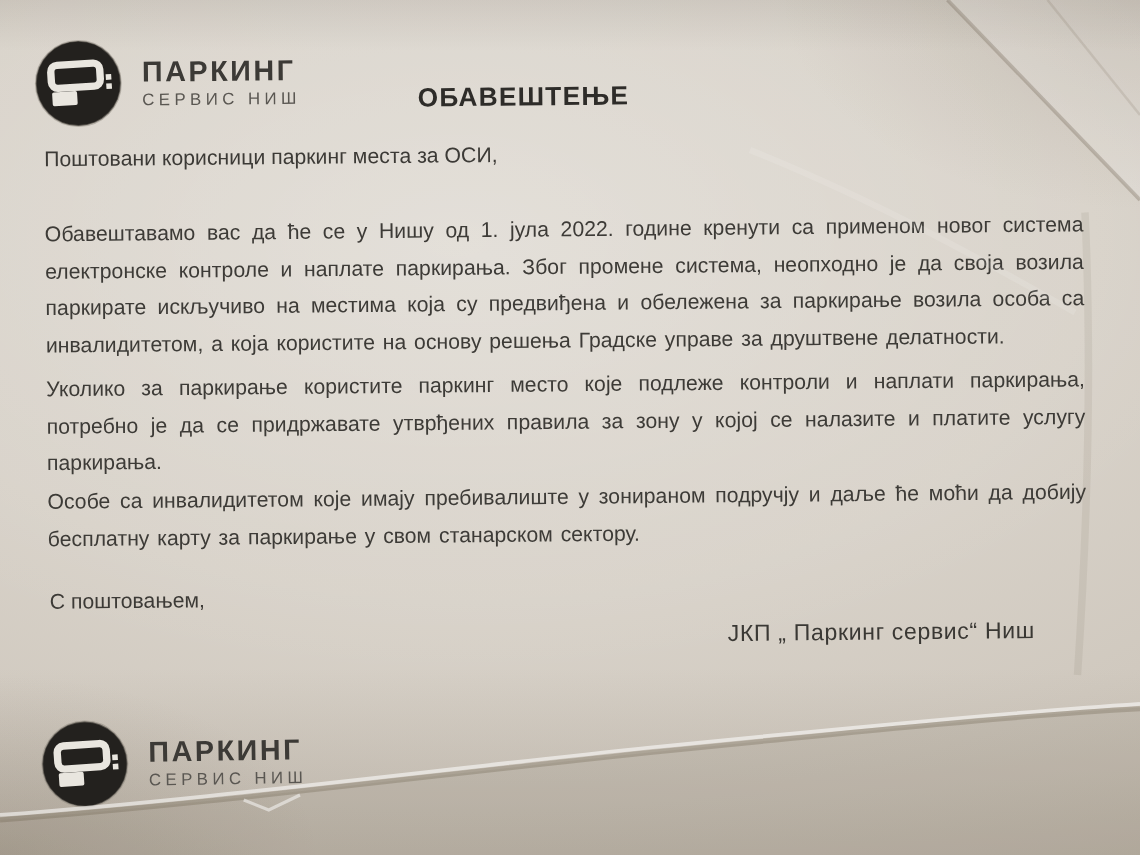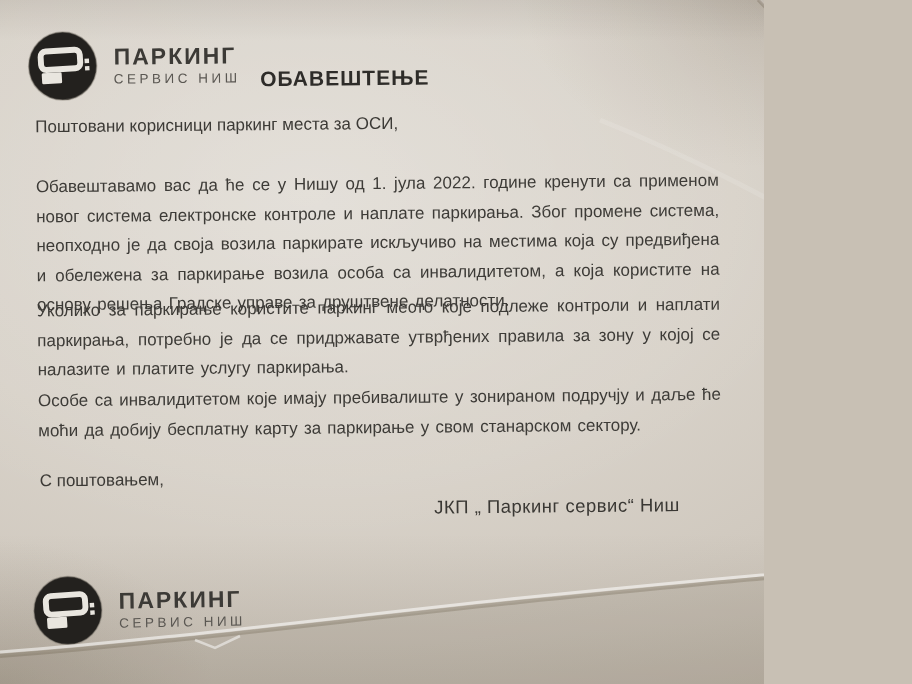--- a/index.html
+++ b/index.html
@@ -2,21 +2,21 @@
 <html><head>
 <meta charset="utf-8">
 <style>
   html,body{margin:0;padding:0;}
   body{
     width:912px;height:684px;overflow:hidden;
     font-family:"Liberation Sans","DejaVu Sans",sans-serif;
     background:#c8c0b4;
   }
   .photo{
-    position:relative;width:764px;height:684px;overflow:hidden;
+    position:relative;width:912px;height:684px;overflow:hidden;
   }
   
   .paper{
     position:absolute;inset:0;
     background:
       radial-gradient(130% 95% at 40% 28%, rgba(255,255,255,0.20) 0%, rgba(255,255,255,0) 55%),
       linear-gradient(to bottom, rgba(70,60,48,0.10) 0%, rgba(70,60,48,0) 6%),
       linear-gradient(to bottom, rgba(0,0,0,0) 78%, rgba(90,78,62,0.16) 100%),
       radial-gradient(45% 35% at 100% 0%, rgba(120,106,88,0.20) 0%, rgba(120,106,88,0) 70%),
       radial-gradient(40% 30% at 0% 100%, rgba(100,88,70,0.18) 0%, rgba(100,88,70,0) 70%),

